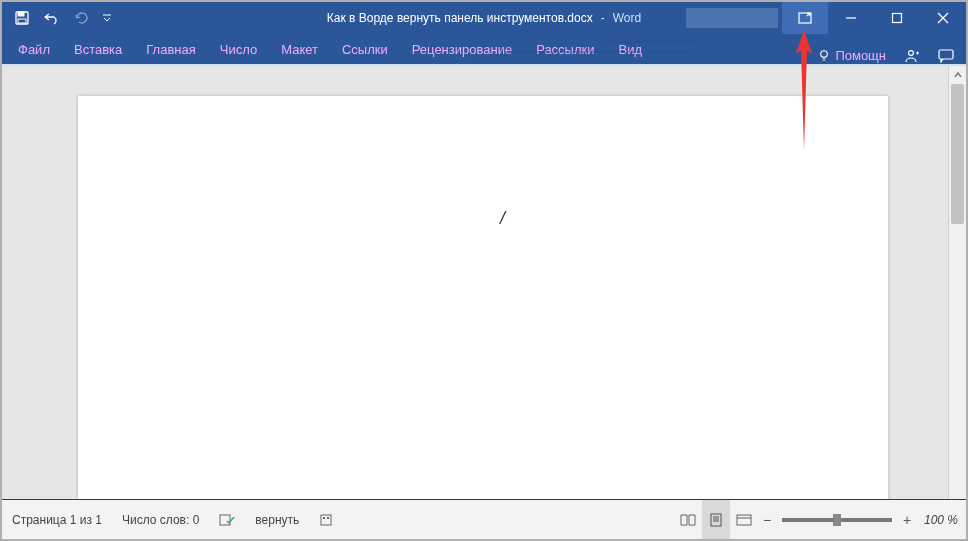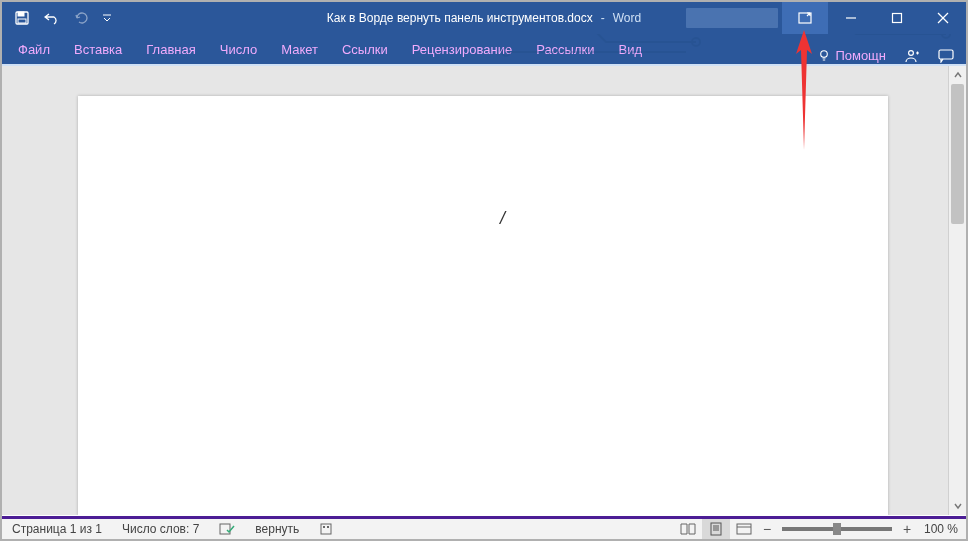--- a/index.html
+++ b/index.html
@@ -29,30 +29,30 @@
   .workspace { position: absolute; top: 64px; bottom: 24px; left: 0; right: 0; background: #e6e6e6; display: flex; }
   .doc-scroll { flex: 1; position: relative; overflow: hidden; }
   .page { position: absolute; top: 30px; left: 76px; width: 810px; height: 420px; background: #fff; box-shadow: 0 0 3px rgba(0,0,0,0.25); }
   .cursor-mark { position: absolute; top: 112px; left: 422px; font-size: 18px; font-style: italic; color: #333; }
   .vscroll { width: 18px; background: #f0f0f0; display: flex; flex-direction: column; border-left: 1px solid #d0d0d0; }
   .vscroll-btn { height: 18px; display: flex; align-items: center; justify-content: center; cursor: pointer; }
   .vscroll-track { flex: 1; position: relative; }
   .vscroll-thumb { position: absolute; top: 0; left: 2px; right: 2px; height: 140px; background: #c2c2c2; border-radius: 2px; cursor: pointer; }
 
   
-  .statusbar { position: absolute; bottom: 0; left: 0; right: 0; height: 23px; background: #f3f3f3; border-top: 3px solid #4c1d95; display: flex; align-items: center; font-size: 12px; color: #444; }
+  .statusbar { position: absolute; bottom: 0; left: 0; right: 0; height: 40px; background: #f3f3f3; border-top: 1px solid #4c1d95; display: flex; align-items: center; font-size: 12px; color: #444; }
   .status-item { padding: 0 10px; height: 100%; display: flex; align-items: center; gap: 5px; cursor: pointer; border-right: 0px solid transparent; }
   .status-right { margin-left: auto; display: flex; align-items: center; height: 100%; }
   .view-btn { width: 28px; height: 100%; display: flex; align-items: center; justify-content: center; cursor: pointer; }
   .view-btn.active { background: #d9d9d9; }
   .zoom-slider { width: 110px; height: 4px; background: #777; position: relative; margin: 0 6px; }
   .zoom-slider .tick { position: absolute; left: 50%; top: -3px; width: 1px; height: 10px; background: #777; }
   .zoom-thumb { position: absolute; left: 50%; top: -4px; width: 8px; height: 12px; background: #888; transform: translateX(-50%); cursor: pointer; }
   .zoom-btn { width: 18px; text-align: center; cursor: pointer; font-size: 14px; color: #555; }
-  .zoom-pct { padding: 0 8px; cursor: pointer; }
+  .zoom-pct { padding: 0 8px; cursor: pointer; font-style: italic; }
 
   
   .arrow { position: absolute; top: 28px; left: 792px; width: 20px; height: 120px; pointer-events: none; }
 
   
   .decor { position: absolute; top: 0; right: 0; width: 520px; height: 62px; pointer-events: none; opacity: 0.25; }
 </style>
 </head>
 <body>
 
@@ -215,21 +215,21 @@
     </linearGradient>
   </defs>
   <path d="M10 120 L7 20 L2 24 L10 0 L18 24 L13 20 Z" fill="url(#g)"></path>
 </svg>
 
 <div class="statusbar">
   <div class="status-item">
       <span>Страница 1 из 1</span>
     </div>
   <div class="status-item">
-      <span>Число слов: 7</span>
+      <span>Число слов: 0</span>
     </div>
   <div class="status-item">
     <svg width="16" height="14" viewBox="0 0 16 14">
         <rect x="1" y="2" width="10" height="10" stroke="#666" fill="none" stroke-width="1"></rect>
         <path d="M8 8 l2 2 l5 -6" stroke="#3a7" fill="none" stroke-width="1.5"></path>
       </svg>
   </div>
   <div class="status-item">
       <span>вернуть</span>
     </div>

